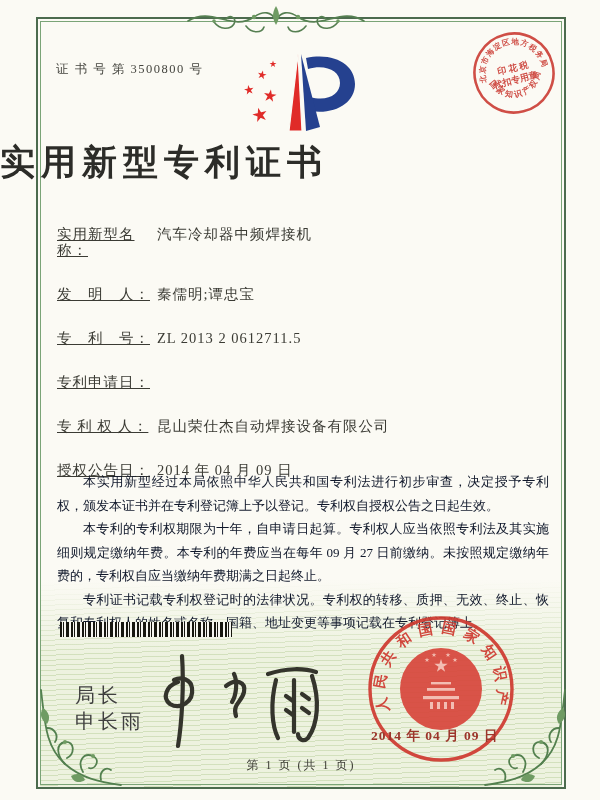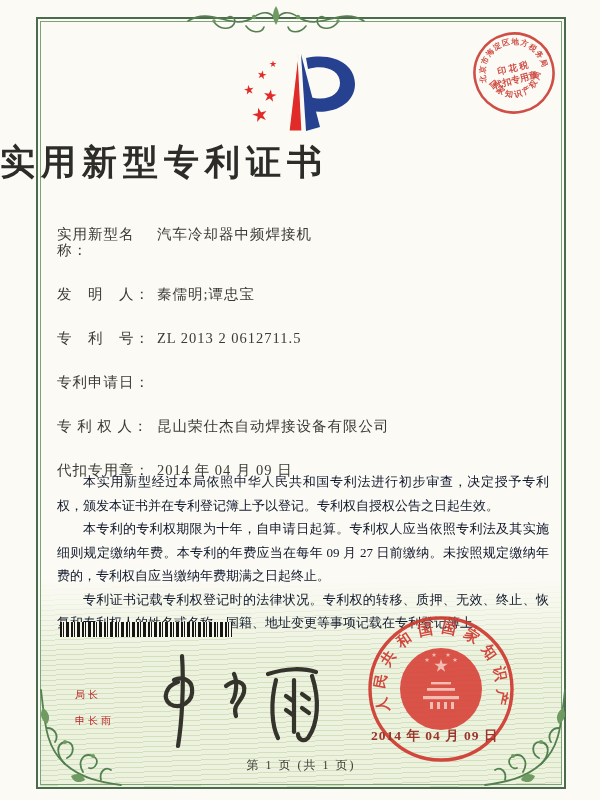--- a/index.html
+++ b/index.html
@@ -31,34 +31,34 @@
     position:absolute; left:56px; top:61px; font-size:12.5px; letter-spacing:1.5px;
     color:#45453f; z-index:3;
   }
   .logo{ position:absolute; left:236px; top:50px; z-index:2; }
   .title{
     position:absolute; left:0; top:139px; width:600px; text-align:left;
     font-size:35px; font-weight:bold; letter-spacing:6px; color:#2c2c28; z-index:3;
   }
   .fields{ position:absolute; left:57px; top:226px; width:480px; z-index:3; }
   .field-row{ display:flex; margin-bottom:28px; font-size:14.5px; line-height:16px; color:#3b3b34; }
-  .field-label{ flex:0 0 100px; letter-spacing:1px; }
+  .field-label{ flex:0 0 100px; letter-spacing:1px;text-decoration:underline; }
   .field-value{ letter-spacing:1px; }
   .paragraphs{
     position:absolute; left:57px; top:470px; width:492px; z-index:3;
     font-size:13px; line-height:23.5px; color:#0f172a; text-align:justify;
   }
   .paragraphs p{ margin:0; text-indent:2em; }
   .barcode{
     position:absolute; left:60px; top:622px; width:172px; height:15px; z-index:3;
     background:repeating-linear-gradient(90deg,
       #17170f 0 2px, #f6f6f0 2px 3px, #17170f 3px 4px, #f6f6f0 4px 6px,
       #17170f 6px 9px, #f6f6f0 9px 11px);
   }
-  .signer{ position:absolute; left:75px; top:682px; z-index:3; font-size:10px; line-height:26px; letter-spacing:3px; color:#b91c1c; }
+  .signer{ position:absolute; left:75px; top:682px; z-index:3; font-size:20px; line-height:26px; letter-spacing:3px; color:#404040; }
   .signature{ position:absolute; left:148px; top:644px; z-index:4; }
   .seal{ position:absolute; left:366px; top:614px; z-index:3; opacity:.93; }
   .seal-date{
     position:absolute; left:371px; top:727px; z-index:5; font-size:13.5px; font-weight:bold;
     letter-spacing:1px; color:#9c352b;
   }
   .tax-stamp{ position:absolute; left:472px; top:31px; z-index:3; transform:rotate(-14deg); opacity:.92; }
   .footer{
     position:absolute; left:36px; top:757px; width:530px; text-align:center; z-index:3;
     font-size:12px; letter-spacing:2px; color:#3a3a33;
@@ -122,20 +122,21 @@
       <path d="M22,92 C24,84 18,78 12,82"></path>
     </g>
     <g fill="#6f9b63">
       <path d="M80,20 C74,24 72,30 76,36 C82,32 84,26 80,20 Z"></path>
       <path d="M52,88 C46,84 40,86 38,92 C44,96 50,94 52,88 Z"></path>
       <circle cx="58" cy="54" r="2"></circle>
         <circle cx="30" cy="68" r="2"></circle>
     </g>
   </svg>
 
+  <div class="cert-no">证 书 号 第 3500800 号</div>
 
   <svg class="logo" width="130" height="96" viewBox="0 0 130 96">
     <path d="M70,8 C100,2 119,16 119,34 C119,53 99,65 74,61 L74,47 C92,52 104,44 104,33 C104,21 90,14 72,19 Z" fill="#25418f"></path>
     <polygon points="65,4 70,81 84,77" fill="#25418f"></polygon>
     <polygon points="62,4 53,81 66,81" fill="#e02b28" stroke="#fbfaf4" stroke-width="1.2"></polygon>
     <g fill="#e02b28">
       <path transform="translate(37,14) scale(3.6)" d="M0,-1 L0.588,0.809 L-0.951,-0.309 L0.951,-0.309 L-0.588,0.809 Z"></path>
       <path transform="translate(26,25) scale(4.6) rotate(12)" d="M0,-1 L0.588,0.809 L-0.951,-0.309 L0.951,-0.309 L-0.588,0.809 Z"></path>
       <path transform="translate(13,40) scale(5) rotate(-10)" d="M0,-1 L0.588,0.809 L-0.951,-0.309 L0.951,-0.309 L-0.588,0.809 Z"></path>
       <path transform="translate(34,46) scale(6.6) rotate(8)" d="M0,-1 L0.588,0.809 L-0.951,-0.309 L0.951,-0.309 L-0.588,0.809 Z"></path>
@@ -175,21 +176,21 @@
       <span class="field-value">ZL 2013 2 0612711.5</span>
     </div>
     <div class="field-row">
       <span class="field-label">专利申请日：</span>
     </div>
     <div class="field-row">
       <span class="field-label">专 利 权 人：</span>
       <span class="field-value">昆山荣仕杰自动焊接设备有限公司</span>
     </div>
     <div class="field-row">
-      <span class="field-label">代扣专用章：</span>
+      <span class="field-label">授权公告日：</span>
       <span class="field-value">2014 年 04 月 09 日</span>
     </div>
   </div>
 
   <div class="paragraphs">
     <p>本实用新型经过本局依照中华人民共和国专利法进行初步审查，决定授予专利权，颁发本证书并在专利登记簿上予以登记。专利权自授权公告之日起生效。</p>
     <p>本专利的专利权期限为十年，自申请日起算。专利权人应当依照专利法及其实施细则规定缴纳年费。本专利的年费应当在每年 09 月 27 日前缴纳。未按照规定缴纳年费的，专利权自应当缴纳年费期满之日起终止。</p>
     <p>专利证书记载专利权登记时的法律状况。专利权的转移、质押、无效、终止、恢复和专利权人的姓名或名称、国籍、地址变更等事项记载在专利登记簿上。</p>
   </div>
 

